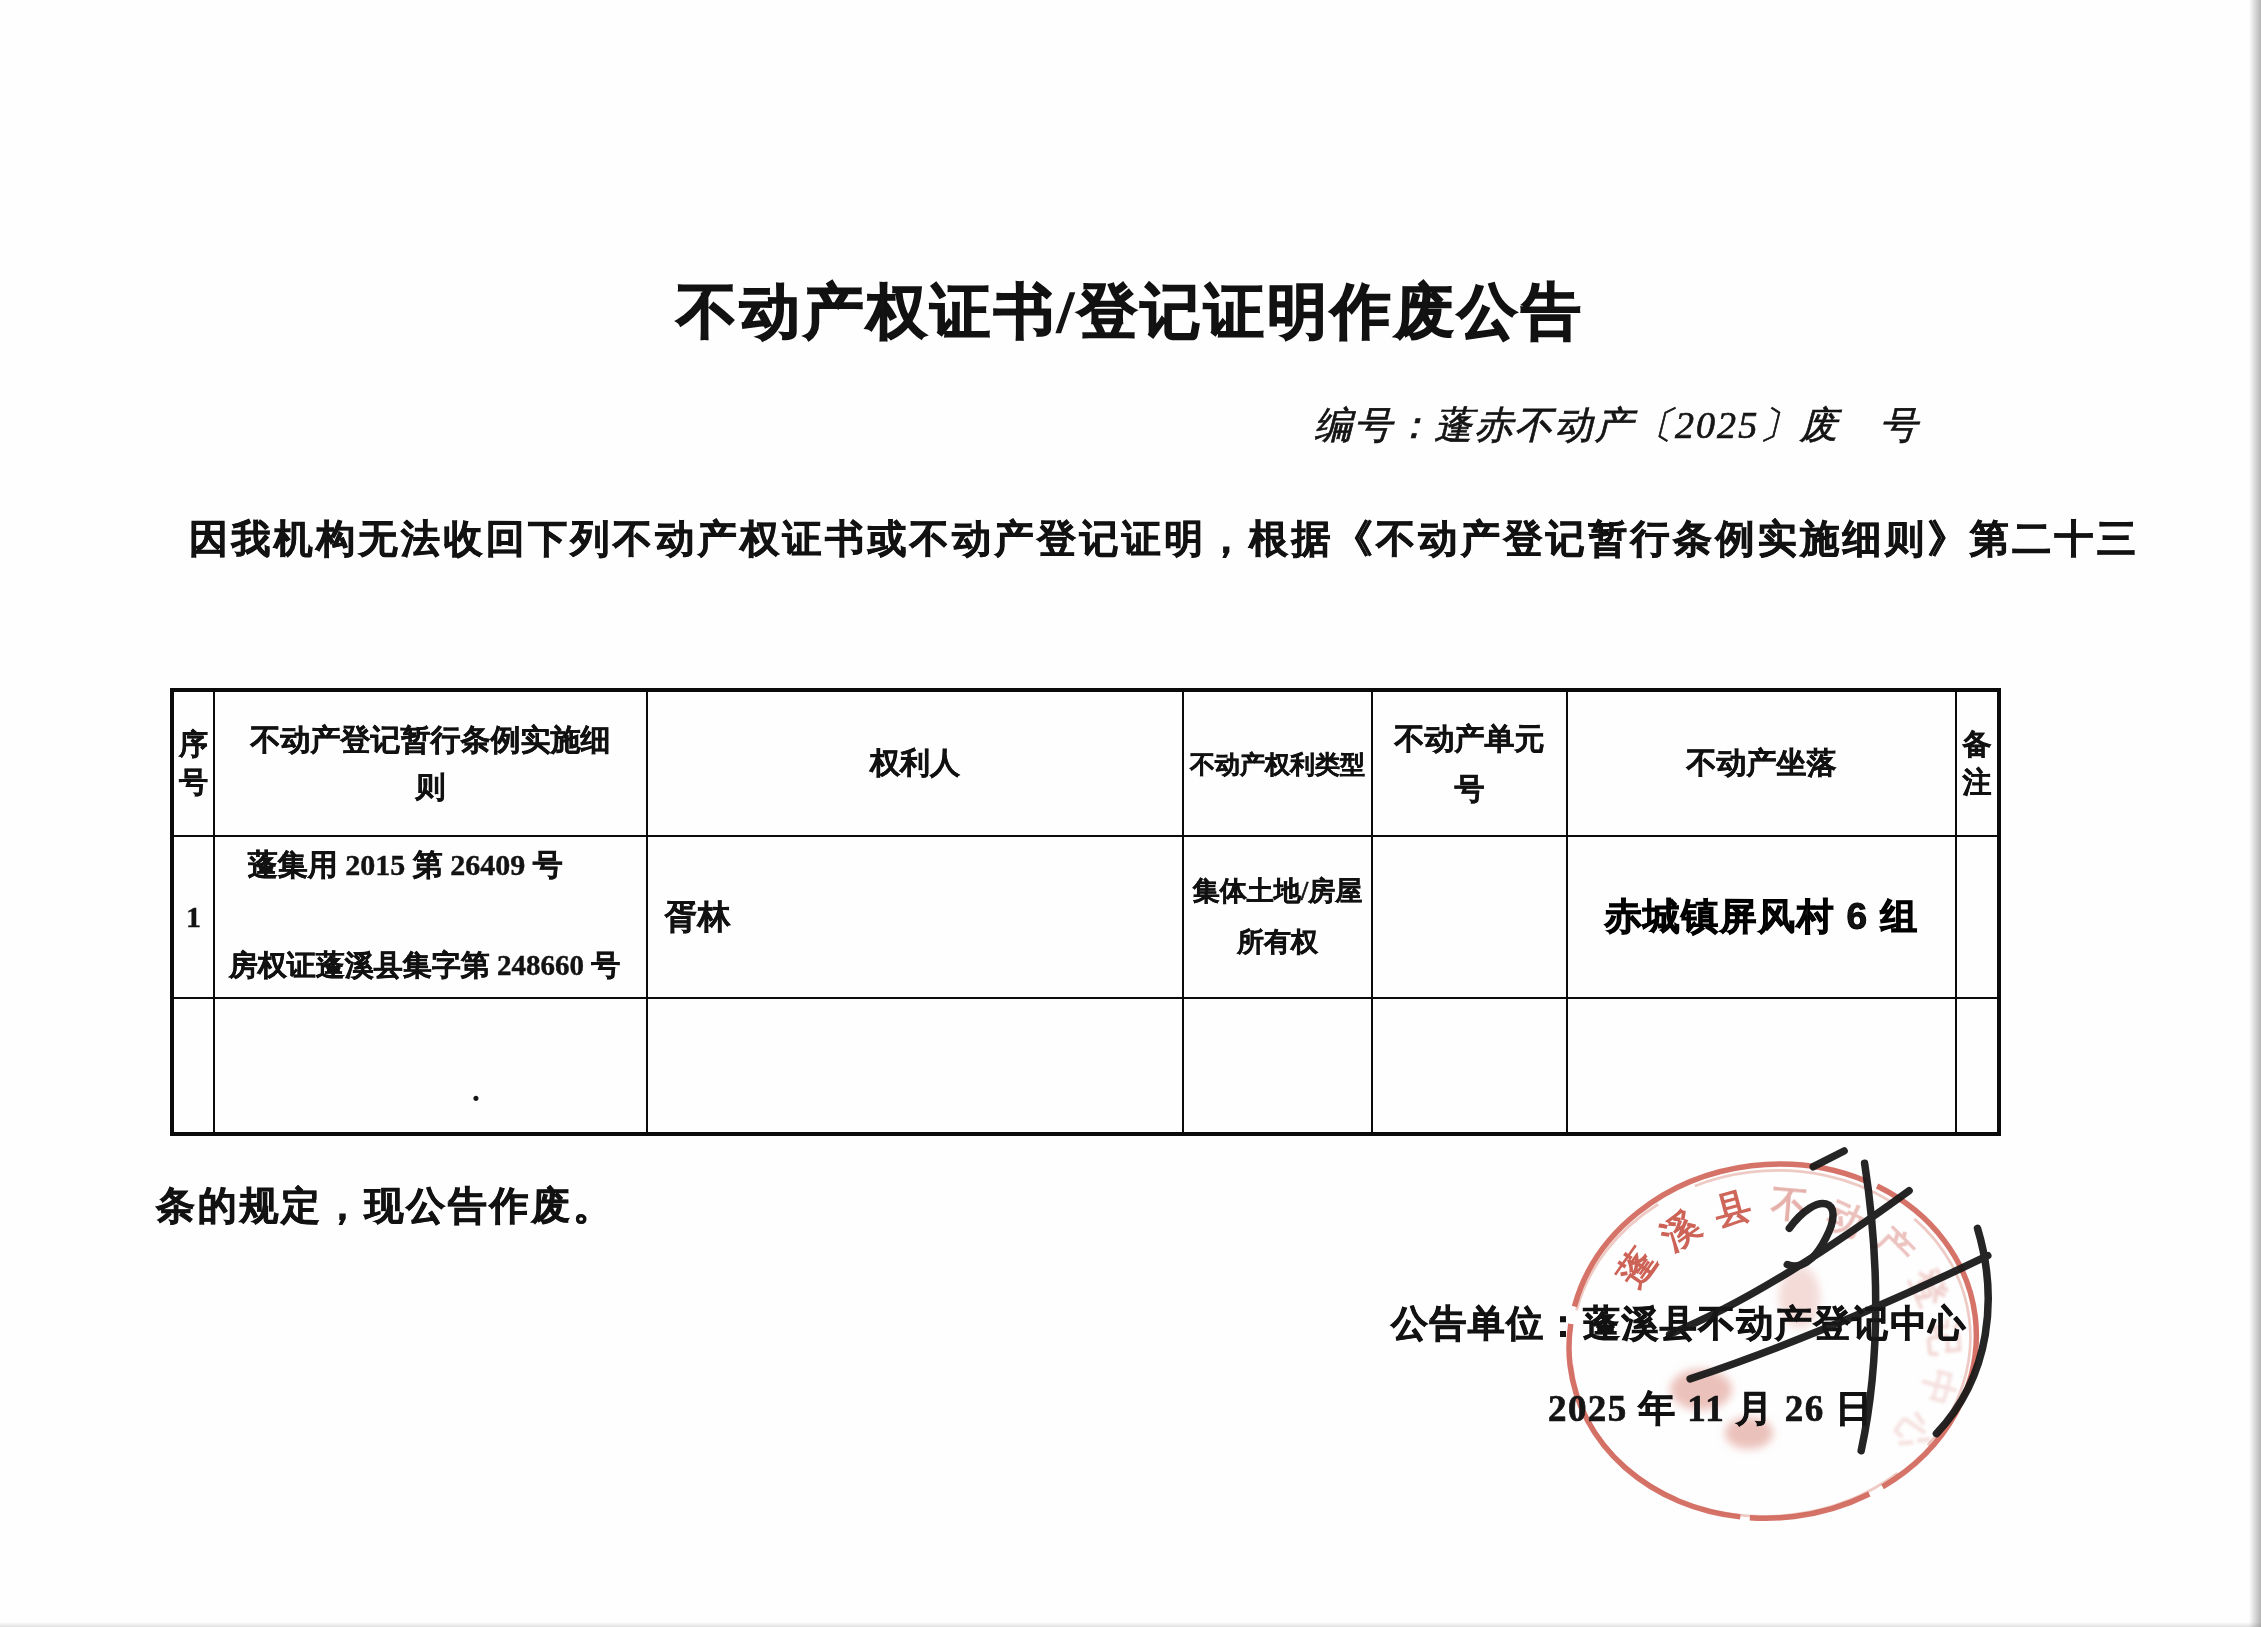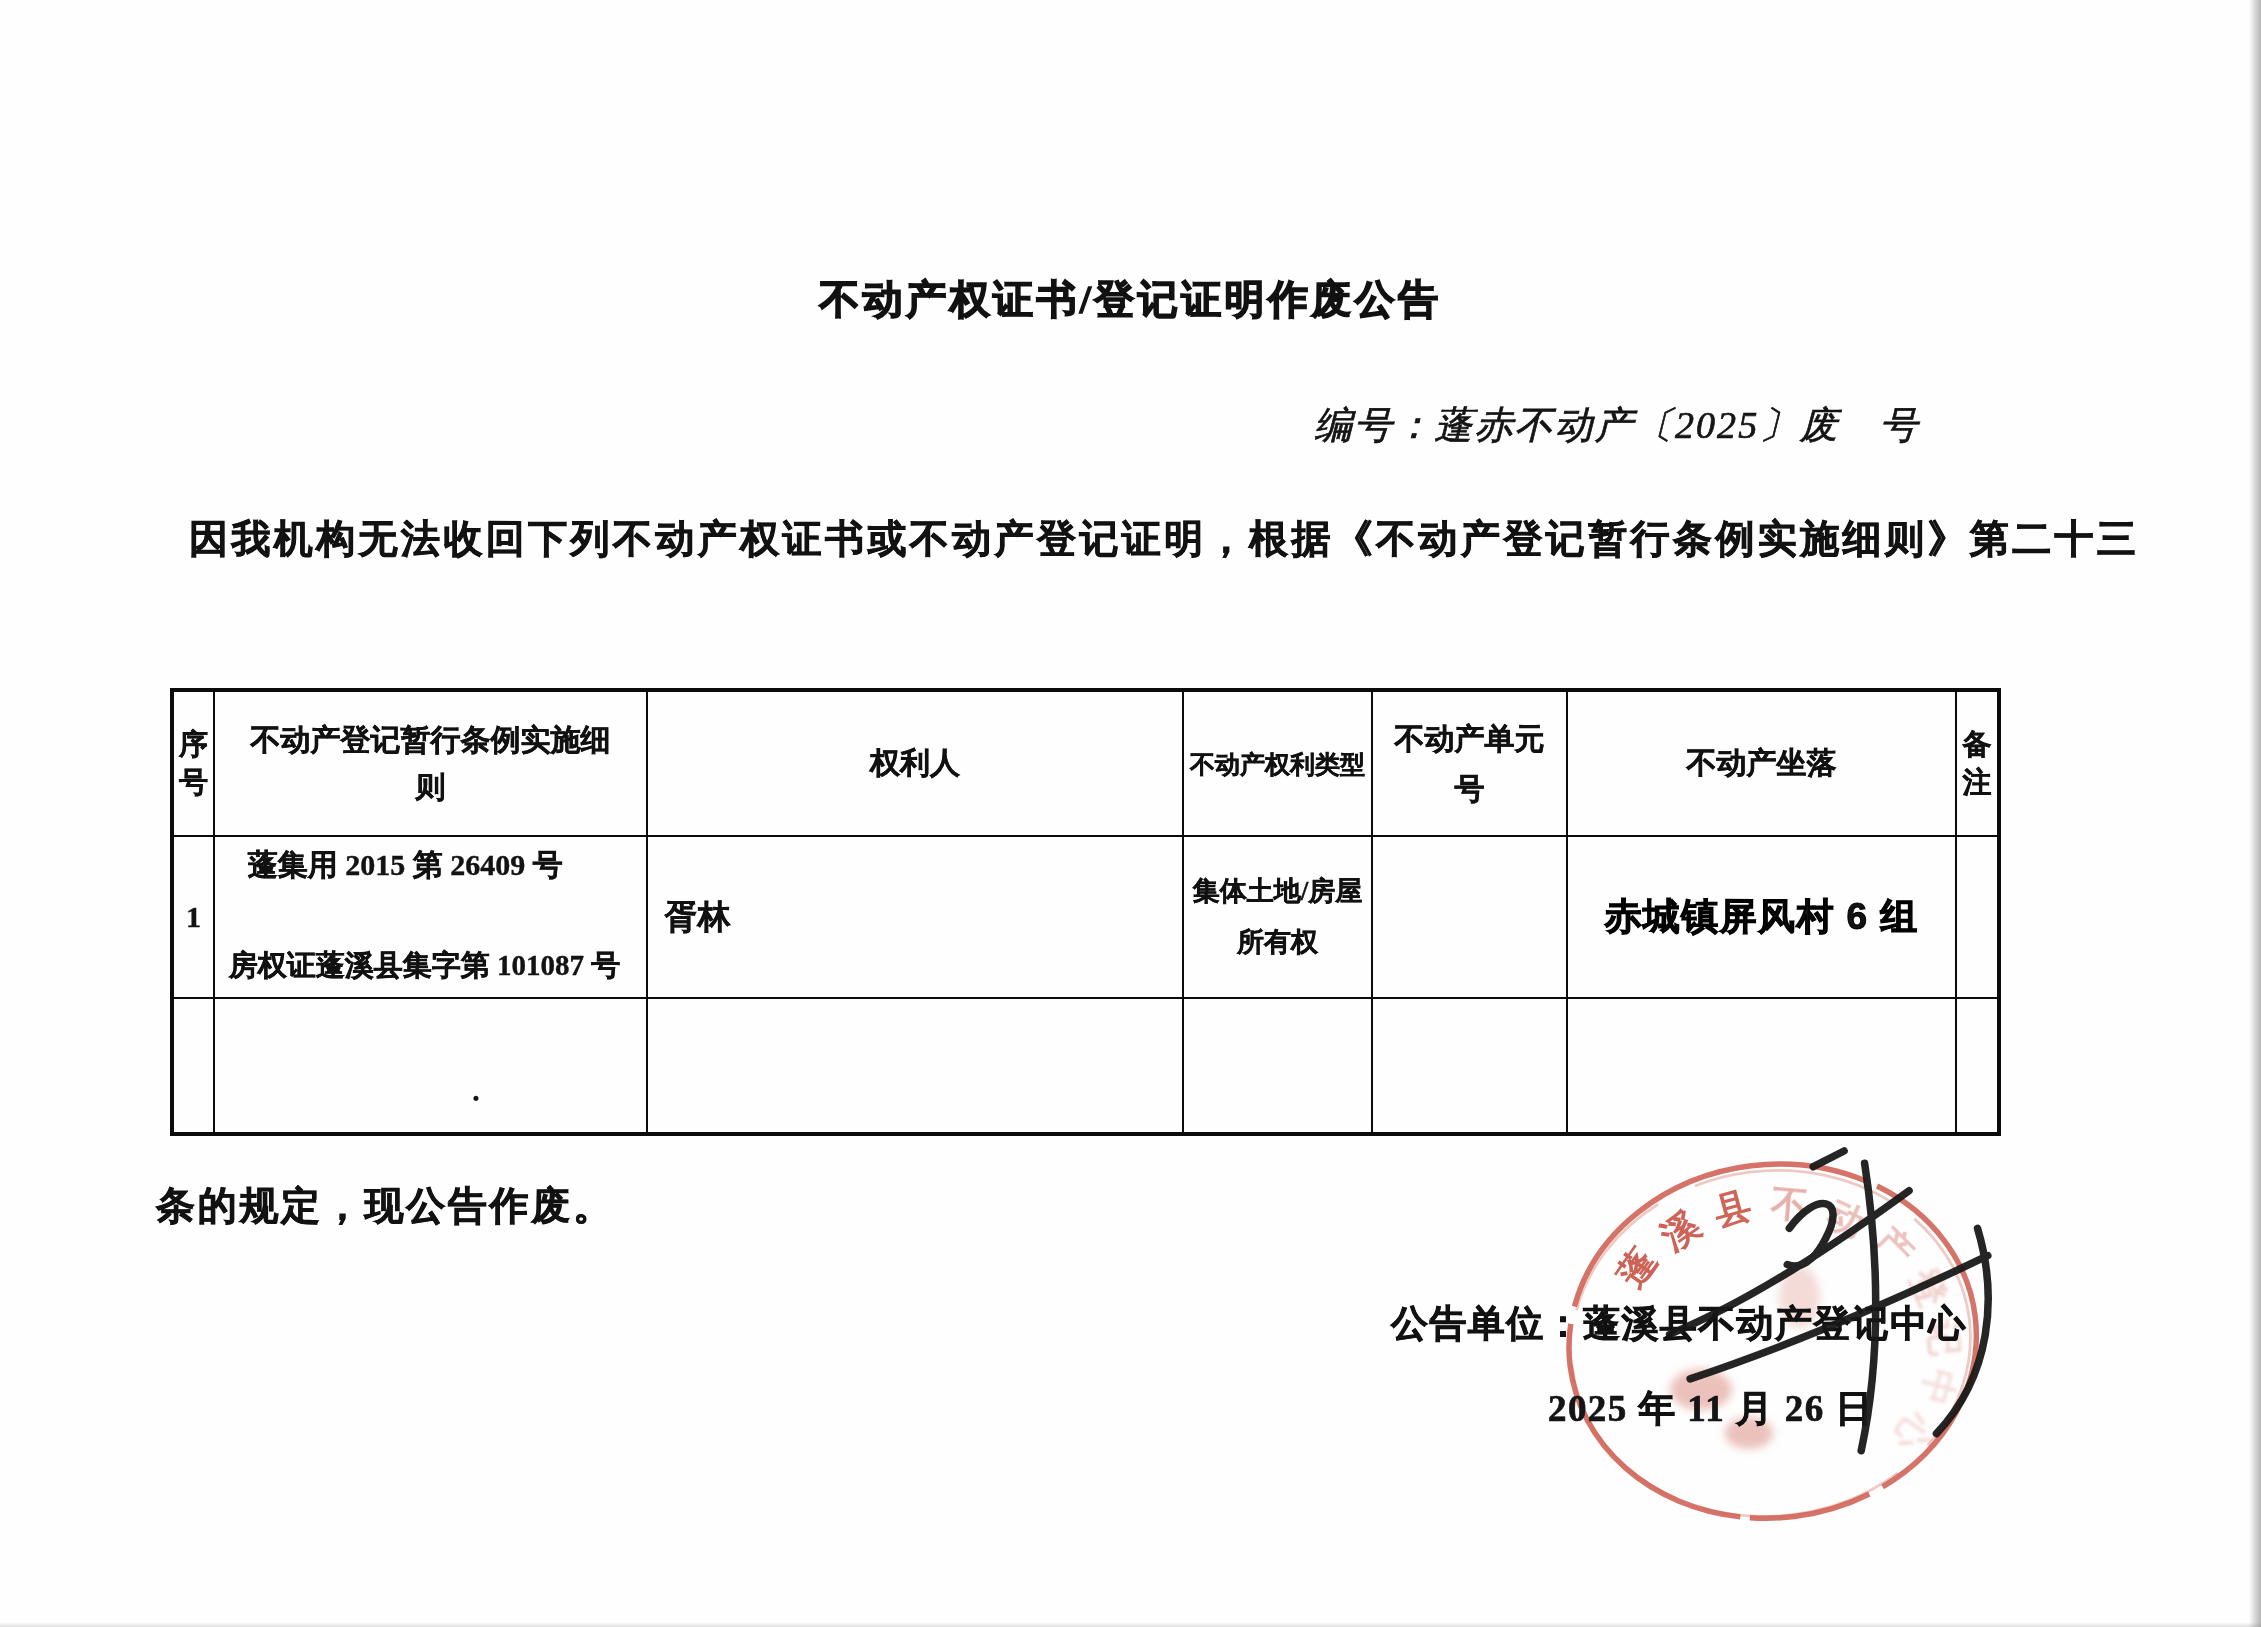--- a/index.html
+++ b/index.html
@@ -10,21 +10,21 @@
     overflow:hidden;
     font-family:"Liberation Serif", serif;
     color:#151515;
   }
   .abs{position:absolute;}
 
   
   .title{
     left:0;top:272px;width:2261px;
     text-align:center;
-    font-size:40px;font-weight:900;letter-spacing:3.4px;
+    font-size:60px;font-weight:900;letter-spacing:3.4px;
     -webkit-text-stroke:1.4px #111;
   }
   .doc-number{
     left:1314px;top:400px;
     font-size:38px;font-weight:normal;font-style:italic;
     letter-spacing:2.1px;
     -webkit-text-stroke:0.7px #111;
   }
   .intro{
     left:189px;top:512px;width:1909px;
@@ -152,21 +152,21 @@
       <td><span class="head-small">不动产权利类型</span></td>
       <td><span class="wrap5">不动产单元号</span></td>
       <td><span>不动产坐落</span></td>
       <td><span class="vtext">备注</span></td>
     </tr>
     <tr class="r1">
       <td>1</td>
       <td class="cert-cell">
         <div class="cert-inner">
           <div class="cert-l1">蓬集用 2015 第 26409 号</div>
-          <div class="cert-l2">房权证蓬溪县集字第 101087 号</div>
+          <div class="cert-l2">房权证蓬溪县集字第 248660 号</div>
         </div>
       </td>
       <td class="holder-cell">胥林</td>
       <td><span class="rtype">集体土地/房屋所有权</span></td>
       <td></td>
       <td class="loc-cell">赤城镇屏风村 6 组</td>
       <td></td>
     </tr>
     <tr class="r2">
       <td></td>

